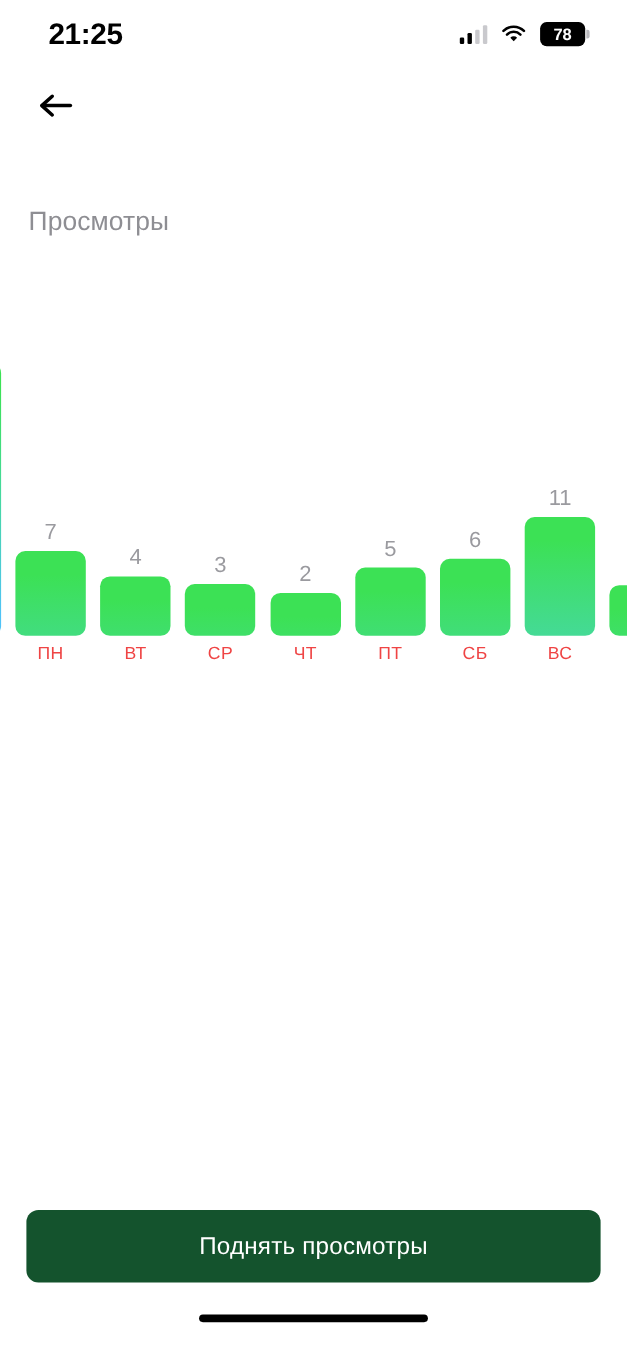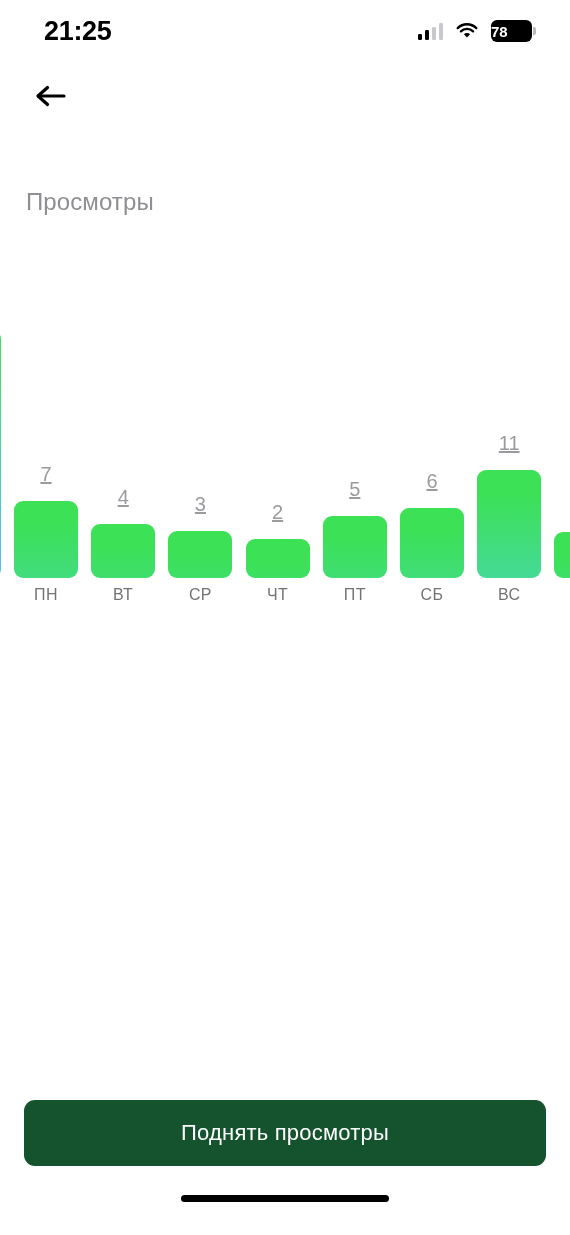--- a/index.html
+++ b/index.html
@@ -31,21 +31,21 @@
   .sig i:nth-child(2){ height:9.5px; }
   .sig i:nth-child(3){ height:13px; }
   .sig i:nth-child(4){ height:17px; }
 
   .wifi { position:relative; width:24px; height:18px; }
   .wifi svg { display:block; }
 
   .batt { position:relative; width:45px; height:23px; display:flex; align-items:center; }
   .batt-body {
     width:41px; height:22px; border-radius:6px; background:#000;
-    display:flex; align-items:center; justify-content:flex-start;
+    display:flex; align-items:center; justify-content:center;
   }
   .batt-num { color:#fff; font-size:15px; font-weight:700; letter-spacing:-0.2px; }
   .batt-tip {
     width:3px; height:8px; background:#b8b8bd;
     border-radius:0 2px 2px 0; margin-left:1.5px;
   }
 
   
   .navbar { position:absolute; top:70px; left:0; width:570px; height:52px; }
   .back-btn {
@@ -75,25 +75,25 @@
     width:100%;
     border-radius:9px;
     background-image:linear-gradient(180deg,#3ce155 0%,#3ce155 8%,#46d9a0 45%,#4fc3f7 85%,#4fc3f7 100%);
     background-size:100% 270px;
     background-position:left top;
     background-repeat:no-repeat;
   }
   .bar-value {
     position:absolute; bottom:100%; left:0; width:100%;
     text-align:center; font-size:20px; color:#9a9a9f;
-    padding-bottom:17px; line-height:1;text-decoration:underline;
+    padding-bottom:7px; line-height:1;
   }
   .bar-label {
     position:absolute; top:100%; left:0; width:100%;
-    text-align:center; font-size:16px; color:#737373;
+    text-align:center; font-size:16px; color:#ef4444;
     padding-top:9px; line-height:1; letter-spacing:0.4px;
   }
 
   
   .cta {
     position:absolute; left:24px; top:1100px;
     width:522px; height:66px; border:none; border-radius:11px;
     background:#14532d; color:#ffffff;
     font-family:"Liberation Sans", sans-serif;
     font-size:22px; letter-spacing:0.2px; cursor:pointer;

